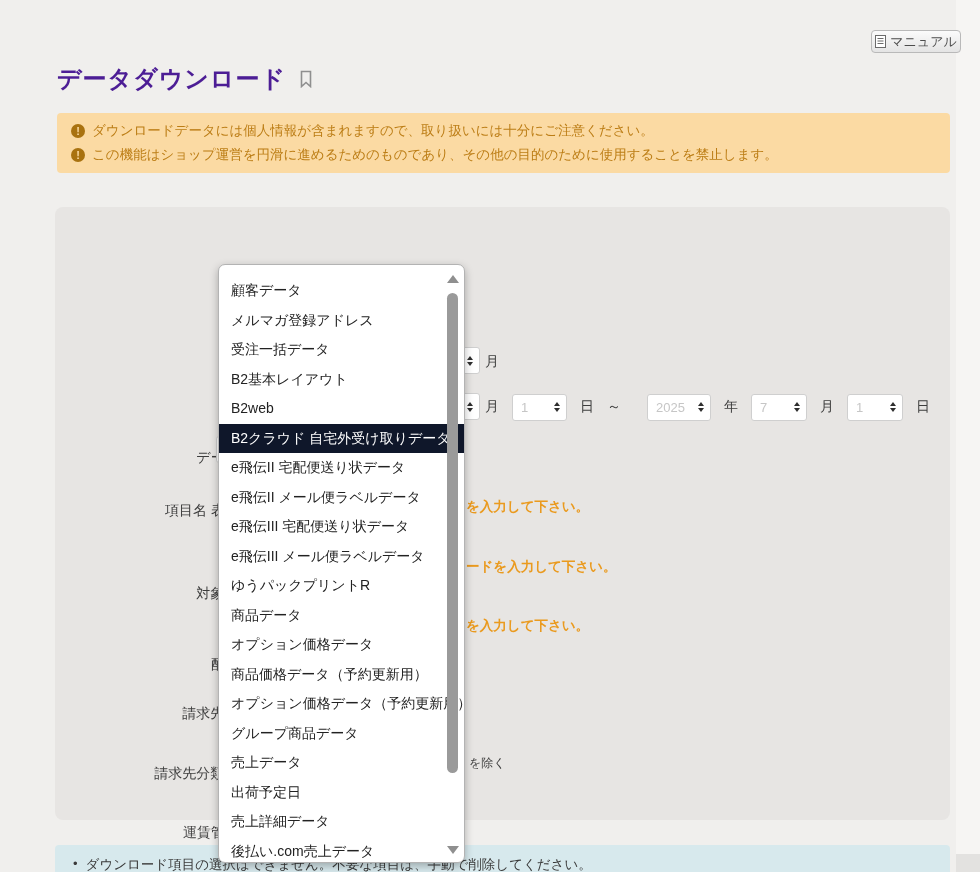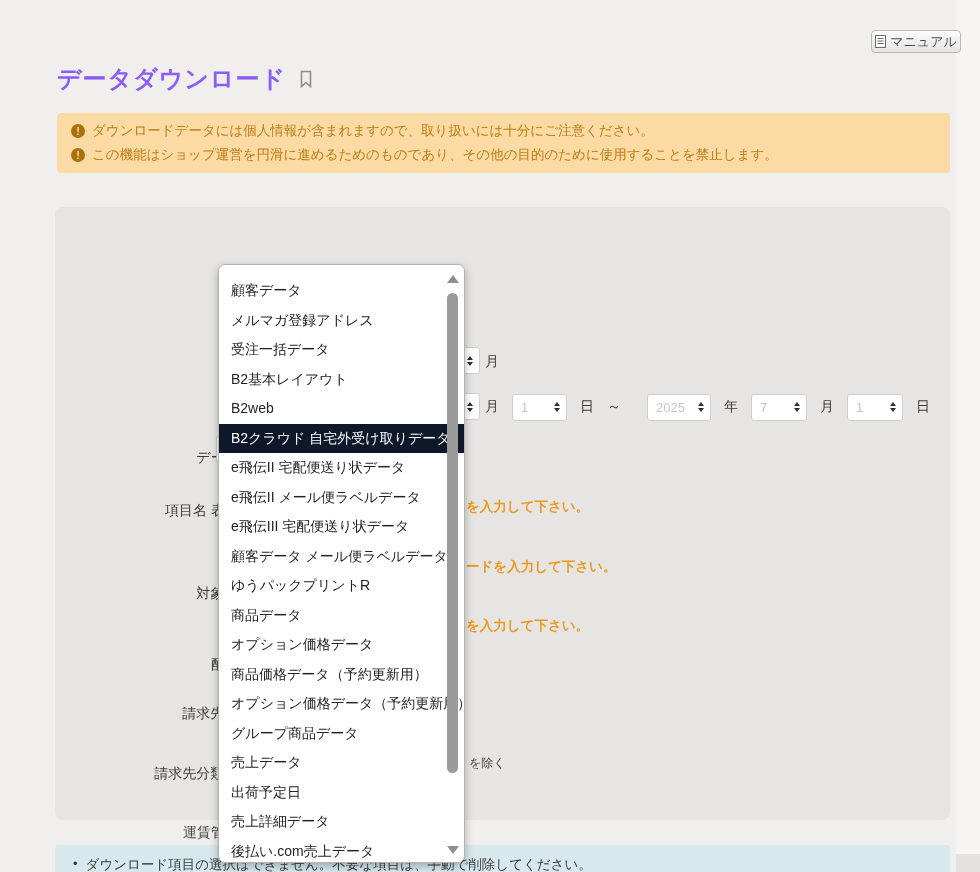--- a/index.html
+++ b/index.html
@@ -18,21 +18,21 @@
   .manual-btn {
     position:absolute; left:857px; top:30px; width:90px; height:23px;
     display:flex; align-items:center; justify-content:center; gap:4px;
     background:linear-gradient(#fbfbfb,#e4e4e4);
     border:1px solid #b9b9b9; border-radius:4px;
     font-size:13px; color:#4c4c4c; cursor:pointer;margin-left:14px;
   }
 
   
   .page-title-wrap { position:absolute; left:57px; top:63px; display:flex; align-items:center; gap:14px; }
-  .page-title { font-size:24px; font-weight:bold; color:#8b5cf6; letter-spacing:1px; }
+  .page-title { font-size:24px; font-weight:bold; color:#4c1d95; letter-spacing:1px; }
   .bookmark-icon { display:inline-block; margin-top:3px; }
 
   
   .warn-box {
     position:absolute; left:57px; top:113px; width:893px; height:60px;
     background:#fbdaa3; border-radius:4px; padding:9px 14px;
     display:flex; flex-direction:column; justify-content:space-between;
   }
   .warn-line { display:flex; align-items:center; gap:7px; font-size:13.5px; color:#bc7d15; }
   .warn-icon {
@@ -229,21 +229,21 @@
 <div class="dropdown">
   <div class="dd-item">顧客データ</div>
   <div class="dd-item">メルマガ登録アドレス</div>
   <div class="dd-item">受注一括データ</div>
   <div class="dd-item">B2基本レイアウト</div>
   <div class="dd-item">B2web</div>
   <div class="dd-item selected">B2クラウド 自宅外受け取りデータ</div>
   <div class="dd-item">e飛伝II 宅配便送り状データ</div>
   <div class="dd-item">e飛伝II メール便ラベルデータ</div>
   <div class="dd-item">e飛伝III 宅配便送り状データ</div>
-  <div class="dd-item">顧客データ メール便ラベルデータ</div>
+  <div class="dd-item">e飛伝III メール便ラベルデータ</div>
   <div class="dd-item">ゆうパックプリントR</div>
   <div class="dd-item">商品データ</div>
   <div class="dd-item">オプション価格データ</div>
   <div class="dd-item">商品価格データ（予約更新用）</div>
   <div class="dd-item">オプション価格データ（予約更新用）</div>
   <div class="dd-item">グループ商品データ</div>
   <div class="dd-item">売上データ</div>
   <div class="dd-item">出荷予定日</div>
   <div class="dd-item">売上詳細データ</div>
   <div class="dd-item">後払い.com売上データ</div>

